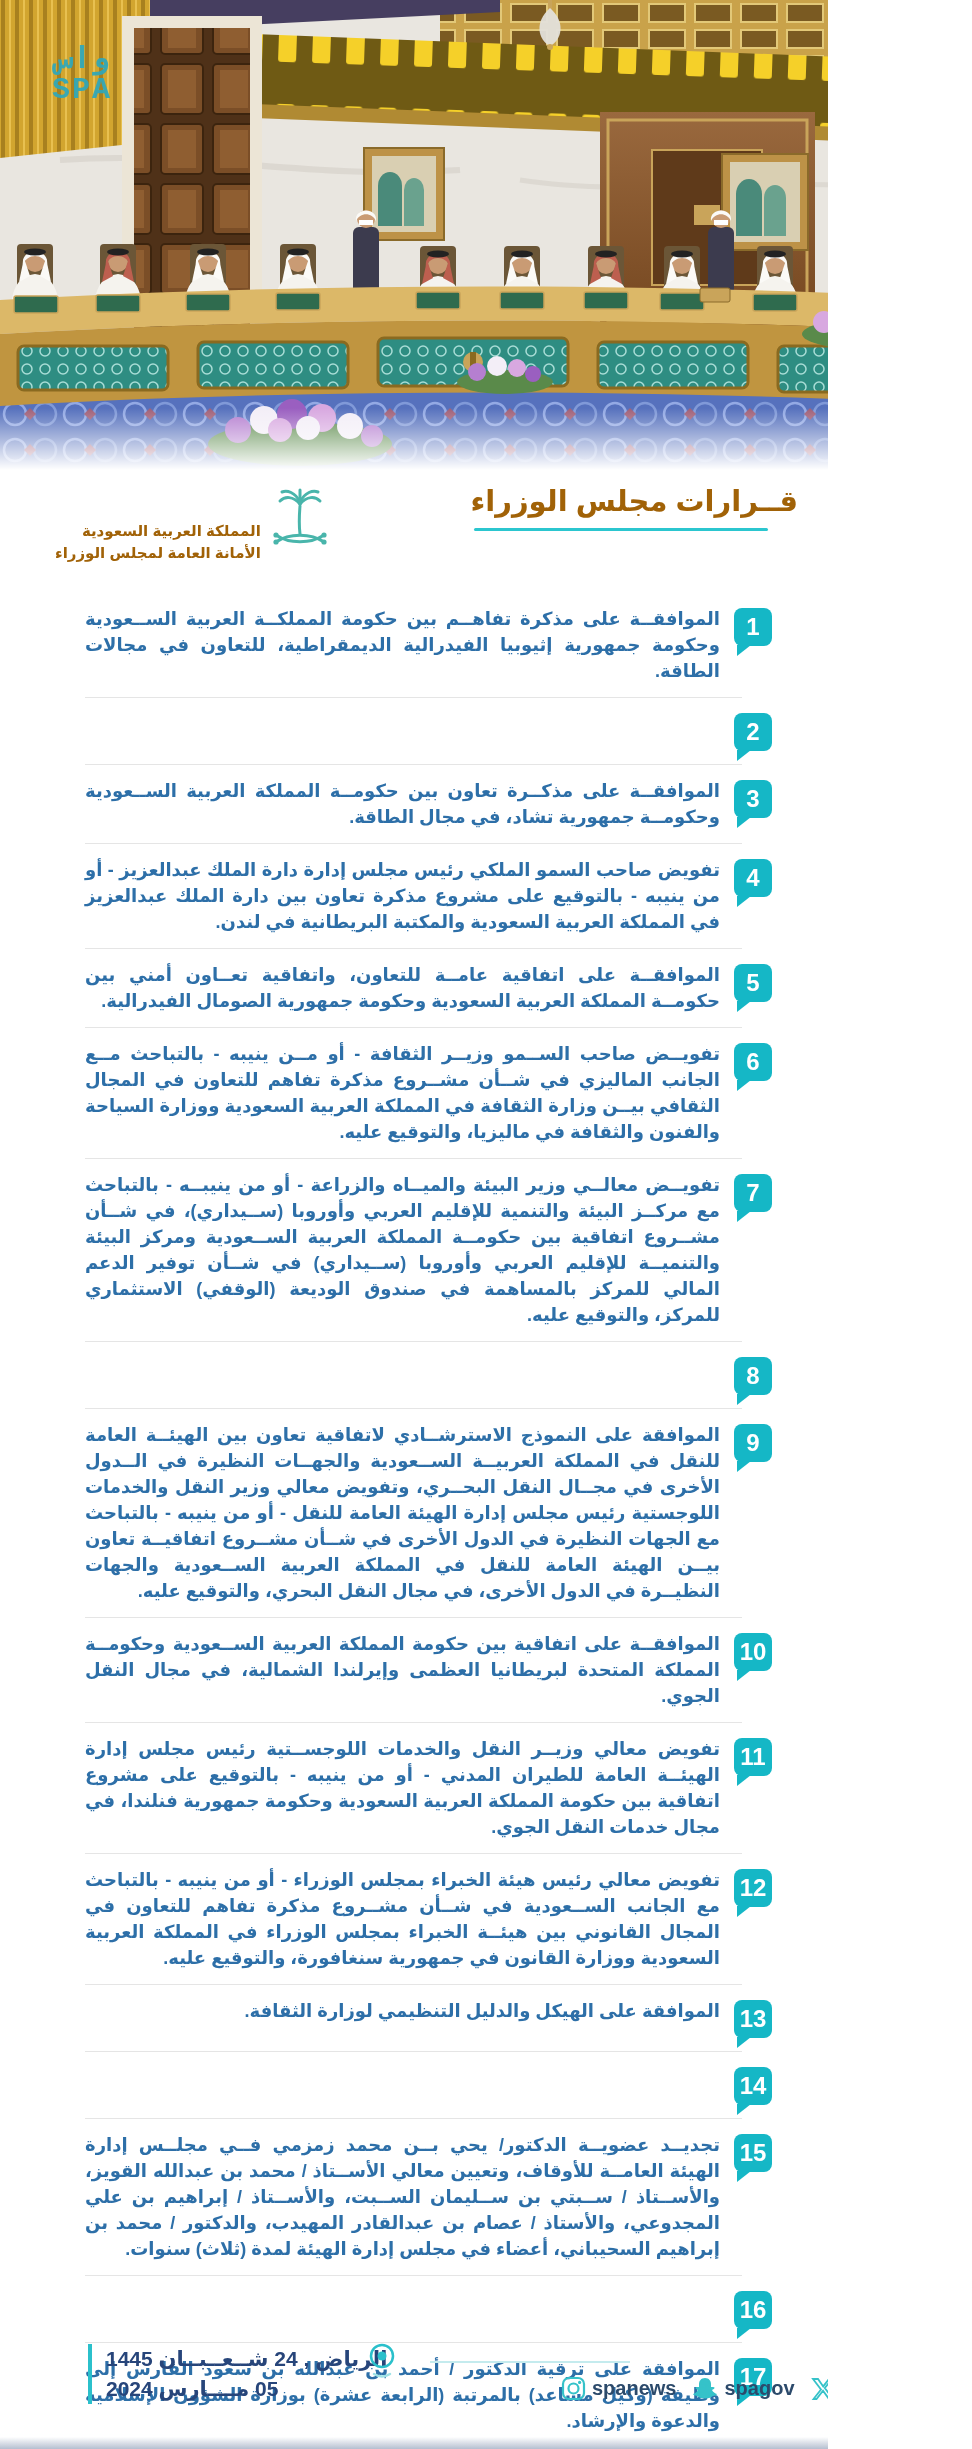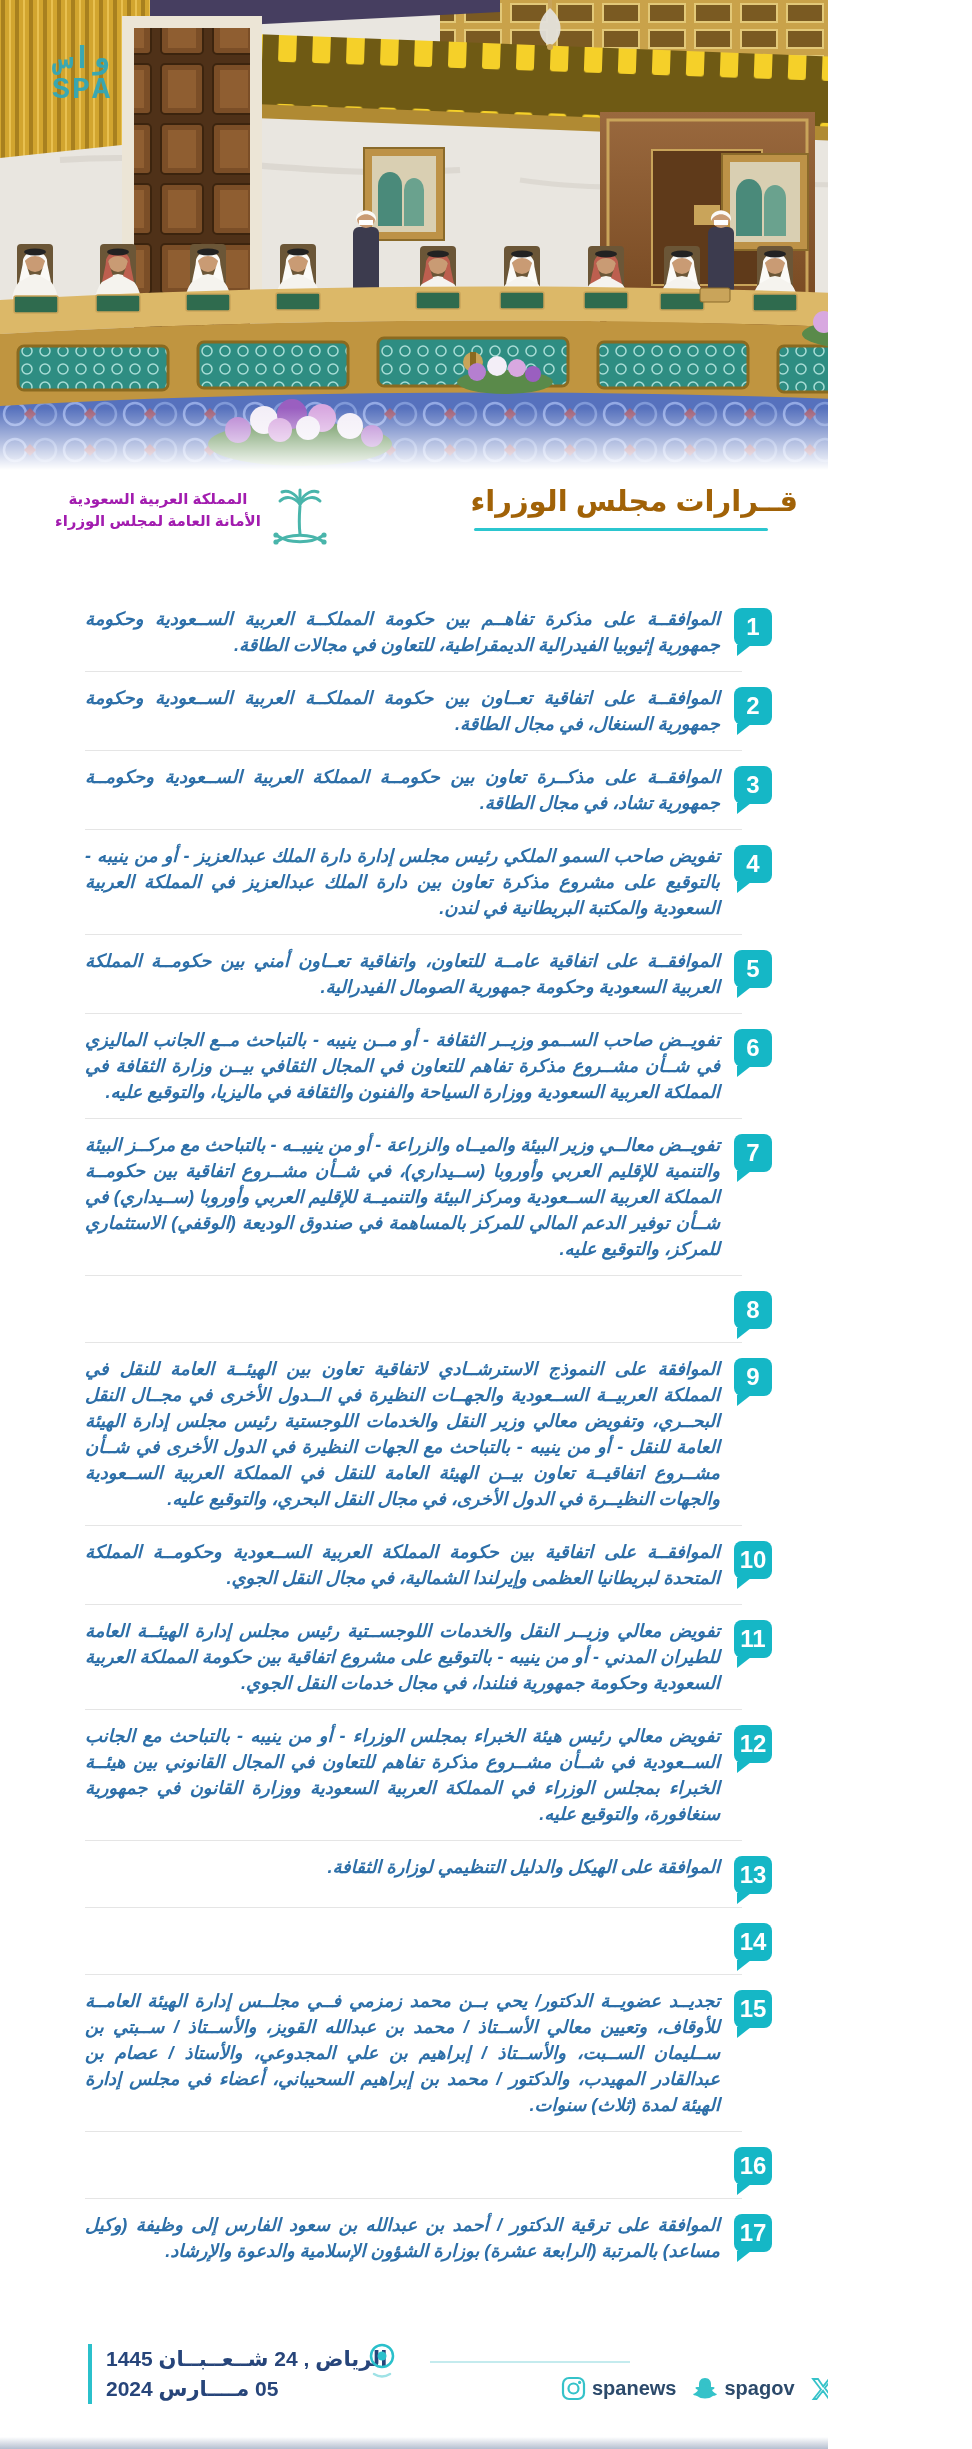--- a/index.html
+++ b/index.html
@@ -8,31 +8,31 @@
   
   .photo{position:relative;width:972px;height:470px;}
   .photo svg{display:block;}
   
   .header{display:flex;direction:rtl;justify-content:space-between;align-items:flex-start;
           padding:14px 30px 0 55px;height:104px;}
   .title-wrap{display:inline-block;text-align:right;}
   .page-title{font-size:29px;font-weight:700;color:#a16207;line-height:1.2;letter-spacing:-1px;}
   .title-underline{height:3px;background:#2bc6cf;margin:9px 30px 0 4px;border-radius:2px;}
   .logo{display:flex;direction:ltr;align-items:flex-start;gap:10px;padding-top:4px;}
-  .logo-text{text-align:center;color:#a21caf;font-weight:700;font-size:15px;line-height:22px;direction:rtl;}
+  .logo-text{color:#a16207;font-weight:700;font-size:15px;line-height:22px;direction:rtl;margin-top:32px;}
   
   .list{padding:6px 56px 0 85px;direction:rtl;}
   .item{display:flex;gap:14px;padding:12px 0;align-items:flex-start;}
   .badge{position:relative;flex:0 0 38px;width:38px;height:38px;background:#15b7c6;border-radius:8px;
          color:#fff;font-size:24px;font-weight:800;display:flex;align-items:center;justify-content:center;
          margin-top:2px;}
   .badge::after{content:"";position:absolute;left:3px;bottom:-10px;width:0;height:0;
                 border-top:11px solid #15b7c6;border-right:14px solid transparent;}
   .item-text{flex:1;color:#2d6fa8;font-weight:700;font-size:18px;line-height:26px;
-             text-align:justify;text-align-last:right;font-style:italic;}
+             text-align:justify;text-align-last:right;}
   .divider{height:1px;background:#e5e5e5;margin:1px 30px 1px 0;}
   
   .footer-date{position:absolute;top:2344px;left:88px;border-left:4px solid #2bc0cb;padding-left:14px;
                direction:rtl;text-align:left;color:#27457a;font-weight:700;font-size:21px;line-height:30px;}
   .footer-pin{position:absolute;top:2342px;left:366px;}
   .footer-line{position:absolute;top:2361px;left:430px;width:200px;height:2px;background:#c4ebee;}
   .footer-social{position:absolute;top:2376px;left:561px;display:flex;direction:ltr;gap:16px;align-items:center;}
   .social-entry{display:flex;align-items:center;gap:6px;}
   .social-handle{color:#2c4a6b;font-weight:600;font-size:20px;}
   .bottom-strip{position:absolute;bottom:0;left:0;width:100%;height:12px;
@@ -350,21 +350,20 @@
   </div>
 
   <div class="list">
       <div class="item">
       <div class="badge">1</div>
       <div class="item-text">الموافقــة على مذكرة تفاهــم بين حكومة المملكــة العربية الســعودية وحكومة جمهورية إثيوبيا الفيدرالية الديمقراطية، للتعاون في مجالات الطاقة.</div>
     </div>
       <div class="divider"></div>
       <div class="item">
       <div class="badge">2</div>
-      <div class="item-text">الموافقــة على اتفاقية تعــاون بين حكومة المملكــة العربية الســعودية وحكومة جمهورية السنغال، في مجال الطاقة.</div>
     </div>
       <div class="divider"></div>
       <div class="item">
       <div class="badge">3</div>
       <div class="item-text">الموافقــة على مذكــرة تعاون بين حكومــة المملكة العربية الســعودية وحكومــة جمهورية تشاد، في مجال الطاقة.</div>
     </div>
       <div class="divider"></div>
       <div class="item">
       <div class="badge">4</div>
       <div class="item-text">تفويض صاحب السمو الملكي رئيس مجلس إدارة دارة الملك عبدالعزيز - أو من ينيبه - بالتوقيع على مشروع مذكرة تعاون بين دارة الملك عبدالعزيز في المملكة العربية السعودية والمكتبة البريطانية في لندن.</div>

